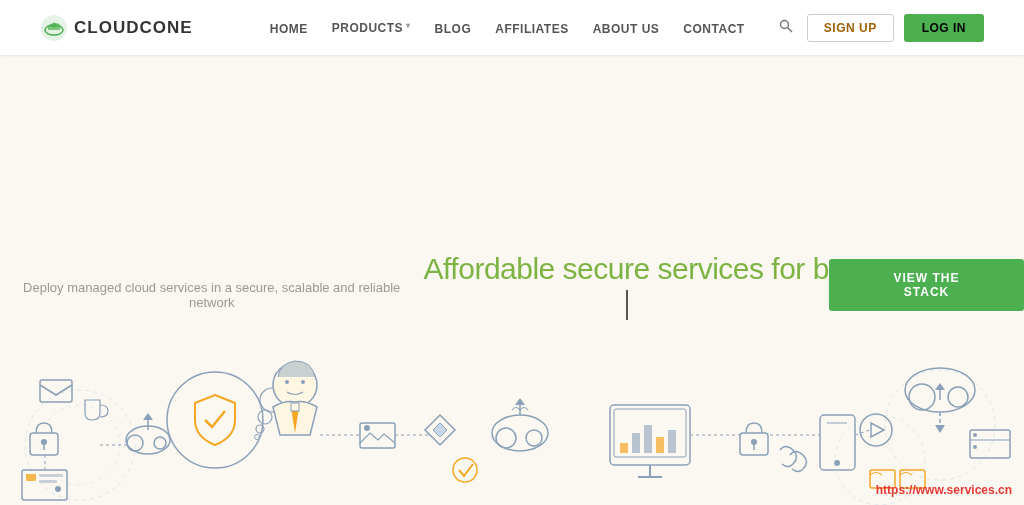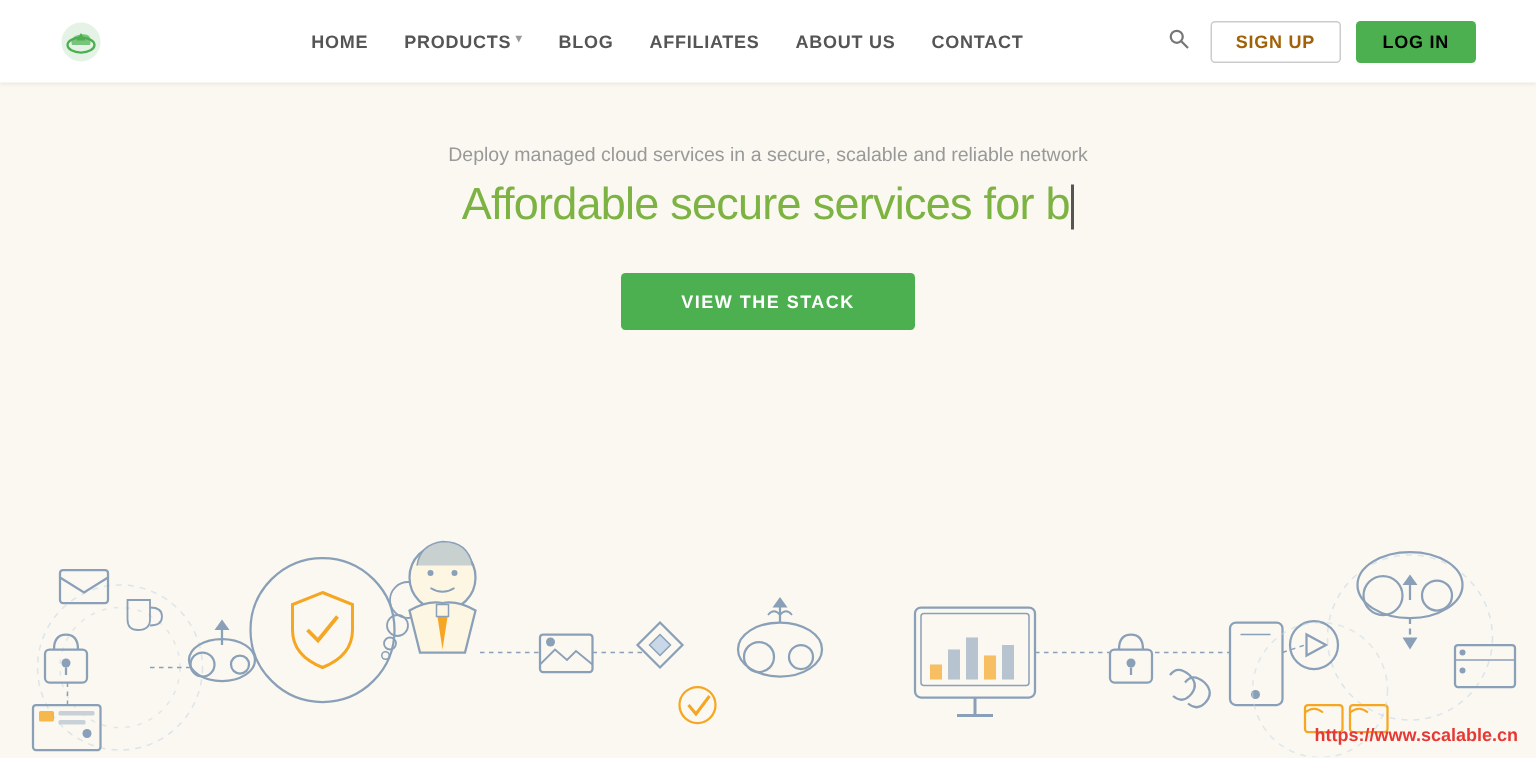--- a/index.html
+++ b/index.html
@@ -98,21 +98,21 @@
       font-weight: 700;
       cursor: pointer;
       text-transform: uppercase;
       letter-spacing: 0.5px;
     }
 
     
     .hero {
       background-color: #faf8f0;
       display: flex;
-      flex-direction: column;
+      flex-direction: row;
       align-items: center;
       padding-top: 40px;
       position: relative;
       height: calc(505px - 55px);
       overflow: hidden;
     }
     .hero-subtitle {
       color: #999;
       font-size: 13px;
       margin-bottom: 10px;
@@ -176,20 +176,21 @@
 
 <nav class="navbar">
   <div class="logo-area">
 
     <svg class="logo-icon" viewBox="0 0 28 28" xmlns="http://www.w3.org/2000/svg">
       <circle cx="14" cy="14" r="13" fill="#4caf50" opacity="0.15"></circle>
       <ellipse cx="14" cy="16" rx="9" ry="5" fill="none" stroke="#4caf50" stroke-width="1.5"></ellipse>
       <path d="M8 16 Q6 10 14 9 Q22 8 20 16" fill="#4caf50" opacity="0.7"></path>
       <path d="M11 13 L14 8 L17 13" fill="#4caf50"></path>
     </svg>
+    <span class="logo-text">CLOUDCONE</span>
   </div>
 
   <ul class="nav-links">
     <li>
       <a href="#">HOME</a>
     </li>
     <li>
       <a href="#" class="products-link">
         <span>PRODUCTS</span>
         <span class="arrow-down">▾</span>
@@ -357,14 +358,14 @@
     <line x1="770" y1="150" x2="820" y2="150" stroke="#8aa0b8" stroke-width="1" stroke-dasharray="3,3"></line>
     <line x1="855" y1="150" x2="870" y2="145" stroke="#8aa0b8" stroke-width="1" stroke-dasharray="3,3"></line>
 
     <circle cx="880" cy="175" r="45" fill="none" stroke="#c8d8e8" stroke-width="1" stroke-dasharray="4,4" opacity="0.5"></circle>
 
     <path d="M85 128 L85 115 L100 115 L100 128 Q100 135 92 135 Q85 135 85 128Z" fill="none" stroke="#8aa0b8" stroke-width="1.2"></path>
     <path d="M100 120 Q108 120 108 126 Q108 132 100 132" fill="none" stroke="#8aa0b8" stroke-width="1.2"></path>
 
   </svg>
 
-  <a class="watermark" href="#">https://www.scalable.cn</a>
+  <a class="watermark" href="#">https://www.services.cn</a>
 </section>
 
 </body></html>

